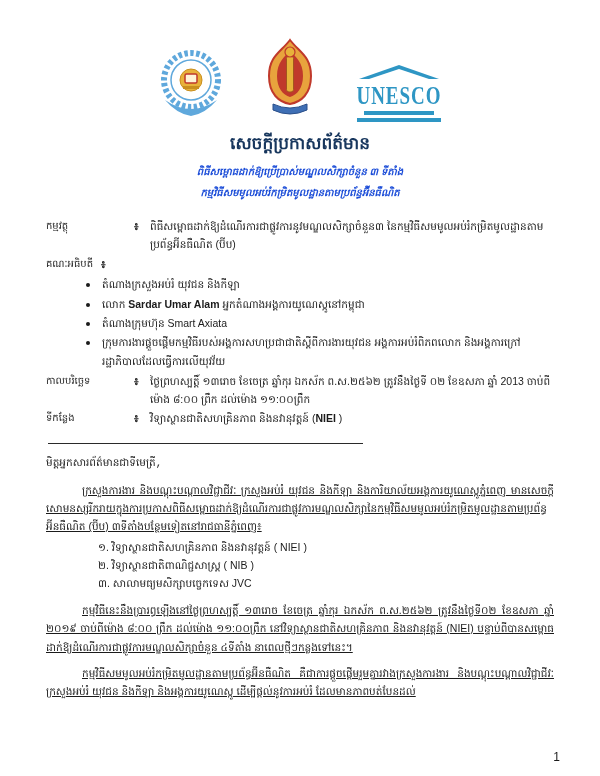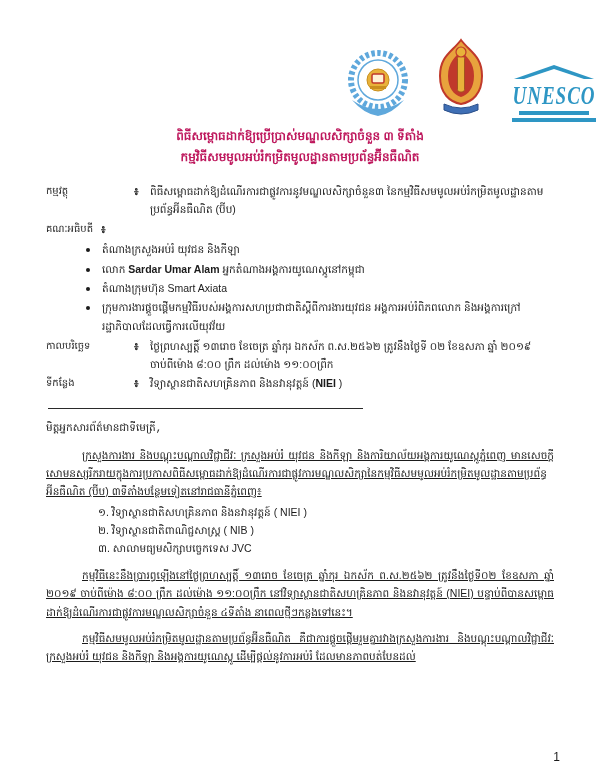--- a/index.html
+++ b/index.html
@@ -6,23 +6,22 @@
   html,body { background:#e9e9e9; }
   .page {
     width:600px; height:776px; margin:0 auto; background:#ffffff;
     position:relative; overflow:hidden;
     font-family:"Liberation Sans", "DejaVu Sans", sans-serif;
     color:#1b1b1b;
   }
   
   .logo-row {
     padding-top:44px;
-    display:flex; justify-content:flex-end; align-items:flex-end; gap:18px;
+    display:flex; justify-content:center; align-items:flex-end; gap:34px;
     height:122px;
-    font-style:italic;
   }
   .logo-box { display:flex; align-items:flex-end; }
   
   .unesco { display:flex; flex-direction:column; align-items:center; width:92px; }
   .unesco .pediment { width:0; height:0; border-left:40px solid transparent;
     border-right:40px solid transparent; border-bottom:14px solid #2e96c4; position:relative;}
   .unesco .pediment-inner { position:absolute; left:-33px; top:4px; width:0; height:0;
     border-left:33px solid transparent; border-right:33px solid transparent; border-bottom:11px solid #ffffff;}
   .unesco .word {
     font-family:"Liberation Serif", "DejaVu Serif", serif;
@@ -30,22 +29,22 @@
     line-height:1; margin-top:3px; transform:scaleY(1.35); transform-origin:top;
   }
   .unesco .bar1 { width:70px; height:4px; background:#2e96c4; margin-top:10px; }
   .unesco .bar2 { width:84px; height:4px; background:#2e96c4; margin-top:3px; }
   
   .title {
     text-align:center; color:#17365d; font-weight:bold;
     font-size:17px; margin-top:10px;
   }
   .subtitle {
-    text-align:center; color:#be185d; font-weight:bold;
-    font-size:12px; line-height:21px;
+    text-align:center; color:#1d4ed8; font-weight:bold;
+    font-size:10px; line-height:21px;font-style:italic;
   }
   .subtitle.first { margin-top:4px; }
   
   .content { padding:14px 46px 0 46px; font-size:10.5px; line-height:1.75; }
   .meta-row { display:flex; align-items:flex-start; }
   .meta-label { width:88px; flex:0 0 88px; font-weight:normal; font-size:10px; }
   .meta-colon { width:16px; flex:0 0 16px; font-weight:bold; }
   .meta-text { flex:1; }
   .chair-row { margin-top:1px; }
   ul.chairs { list-style:none; margin:2px 0 2px 38px; }
@@ -94,20 +93,21 @@
           <div class="pediment-inner"></div>
         </div>
         <div class="word">UNESCO</div>
         <div class="bar1"></div>
         <div class="bar2"></div>
       </div>
     </div>
 
   </div>
 
+  <div class="title">សេចក្តីប្រកាសព័ត៌មាន</div>
   <div class="subtitle first">ពិធីសម្ពោធដាក់ឱ្យប្រើប្រាស់មណ្ឌលសិក្សាចំនួន ៣ ទីតាំង</div>
   <div class="subtitle">កម្មវិធីសមមូលអប់រំកម្រិតមូលដ្ឋានតាមប្រព័ន្ធអ៊ីនធឺណិត</div>
 
   <div class="content">
 
     <div class="meta-row">
       <div class="meta-label">កម្មវត្ថុ</div>
       <div class="meta-colon">៖</div>
       <div class="meta-text">ពិធីសម្ពោធដាក់ឱ្យដំណើរការជាផ្លូវការនូវមណ្ឌលសិក្សាចំនួន៣ នៃកម្មវិធីសមមូលអប់រំកម្រិតមូលដ្ឋានតាមប្រព័ន្ធអ៊ីនធឺណិត (ប៊ីប)</div>
     </div>
@@ -119,21 +119,21 @@
     <ul class="chairs">
       <li><span>តំណាងក្រសួងអប់រំ យុវជន និងកីឡា</span></li>
       <li><span>លោក </span><b>Sardar Umar Alam</b><span> អ្នកតំណាងអង្គការយូណេស្កូនៅកម្ពុជា</span></li>
       <li><span>តំណាងក្រុមហ៊ុន Smart Axiata</span></li>
       <li><span>ក្រុមការងារផ្តួចផ្តើមកម្មវិធីរបស់អង្គការសហប្រជាជាតិស្តីពីការងារយុវជន អង្គការអប់រំពិភពលោក និងអង្គការក្រៅរដ្ឋាភិបាលដែលធ្វើការលើយុវវ័យ</span></li>
     </ul>
 
     <div class="meta-row">
       <div class="meta-label">កាលបរិច្ឆេទ</div>
       <div class="meta-colon">៖</div>
-      <div class="meta-text">ថ្ងៃព្រហស្បត្តិ៍ ១៣រោច ខែចេត្រ ឆ្នាំកុរ ឯកស័ក ព.ស.២៥៦២ ត្រូវនឹងថ្ងៃទី ០២ ខែឧសភា ឆ្នាំ ២០១៩ ចាប់ពីម៉ោង ៨:០០ ព្រឹក ដល់ម៉ោង ១១:០០ព្រឹក</div>
+      <div class="meta-text">ថ្ងៃព្រហស្បត្តិ៍ ១៣រោច ខែចេត្រ ឆ្នាំកុរ ឯកស័ក ព.ស.២៥៦២ ត្រូវនឹងថ្ងៃទី ០២ ខែឧសភា ឆ្នាំ 2013 ចាប់ពីម៉ោង ៨:០០ ព្រឹក ដល់ម៉ោង ១១:០០ព្រឹក</div>
     </div>
 
     <div class="meta-row">
       <div class="meta-label">ទីកន្លែង</div>
       <div class="meta-colon">៖</div>
       <div class="meta-text"><span>វិទ្យាស្ថានជាតិសហគ្រិនភាព និងនវានុវត្តន៍ (</span><b>NIEI</b><span> )</span></div>
     </div>
 
     <hr class="divider">
 

